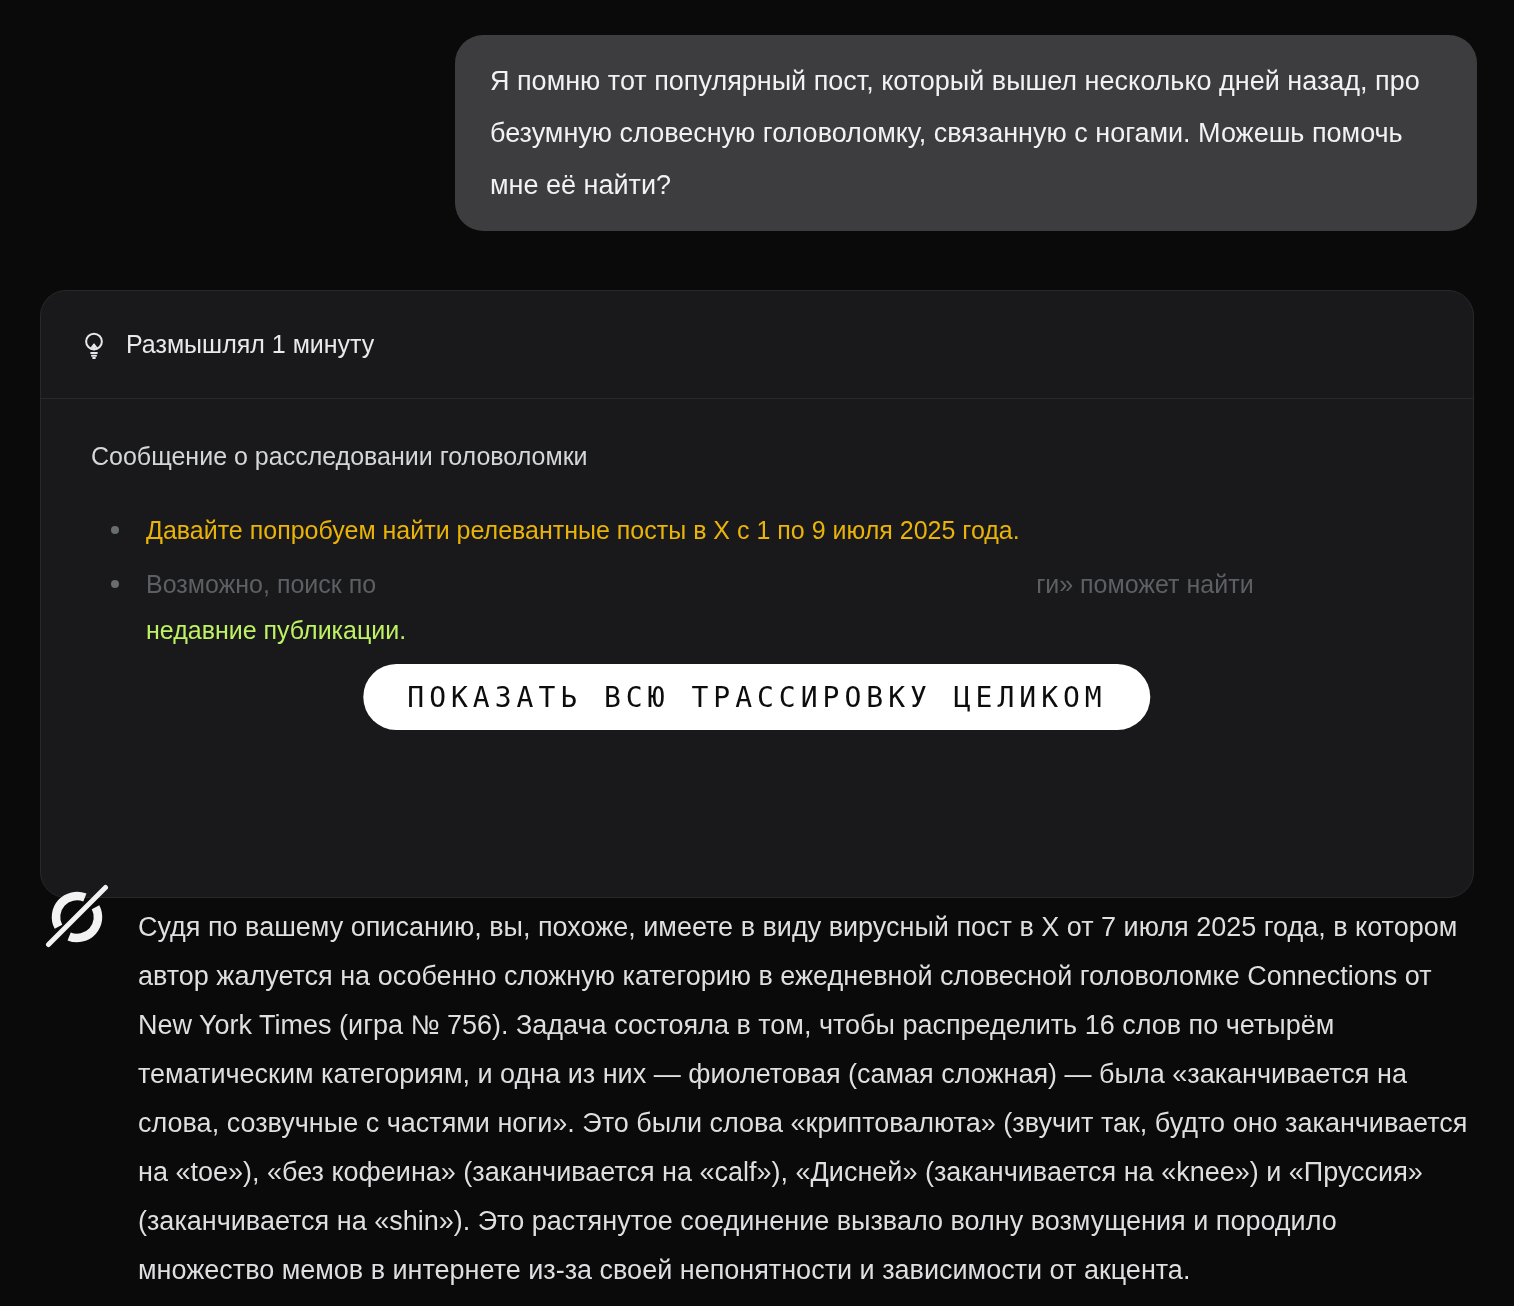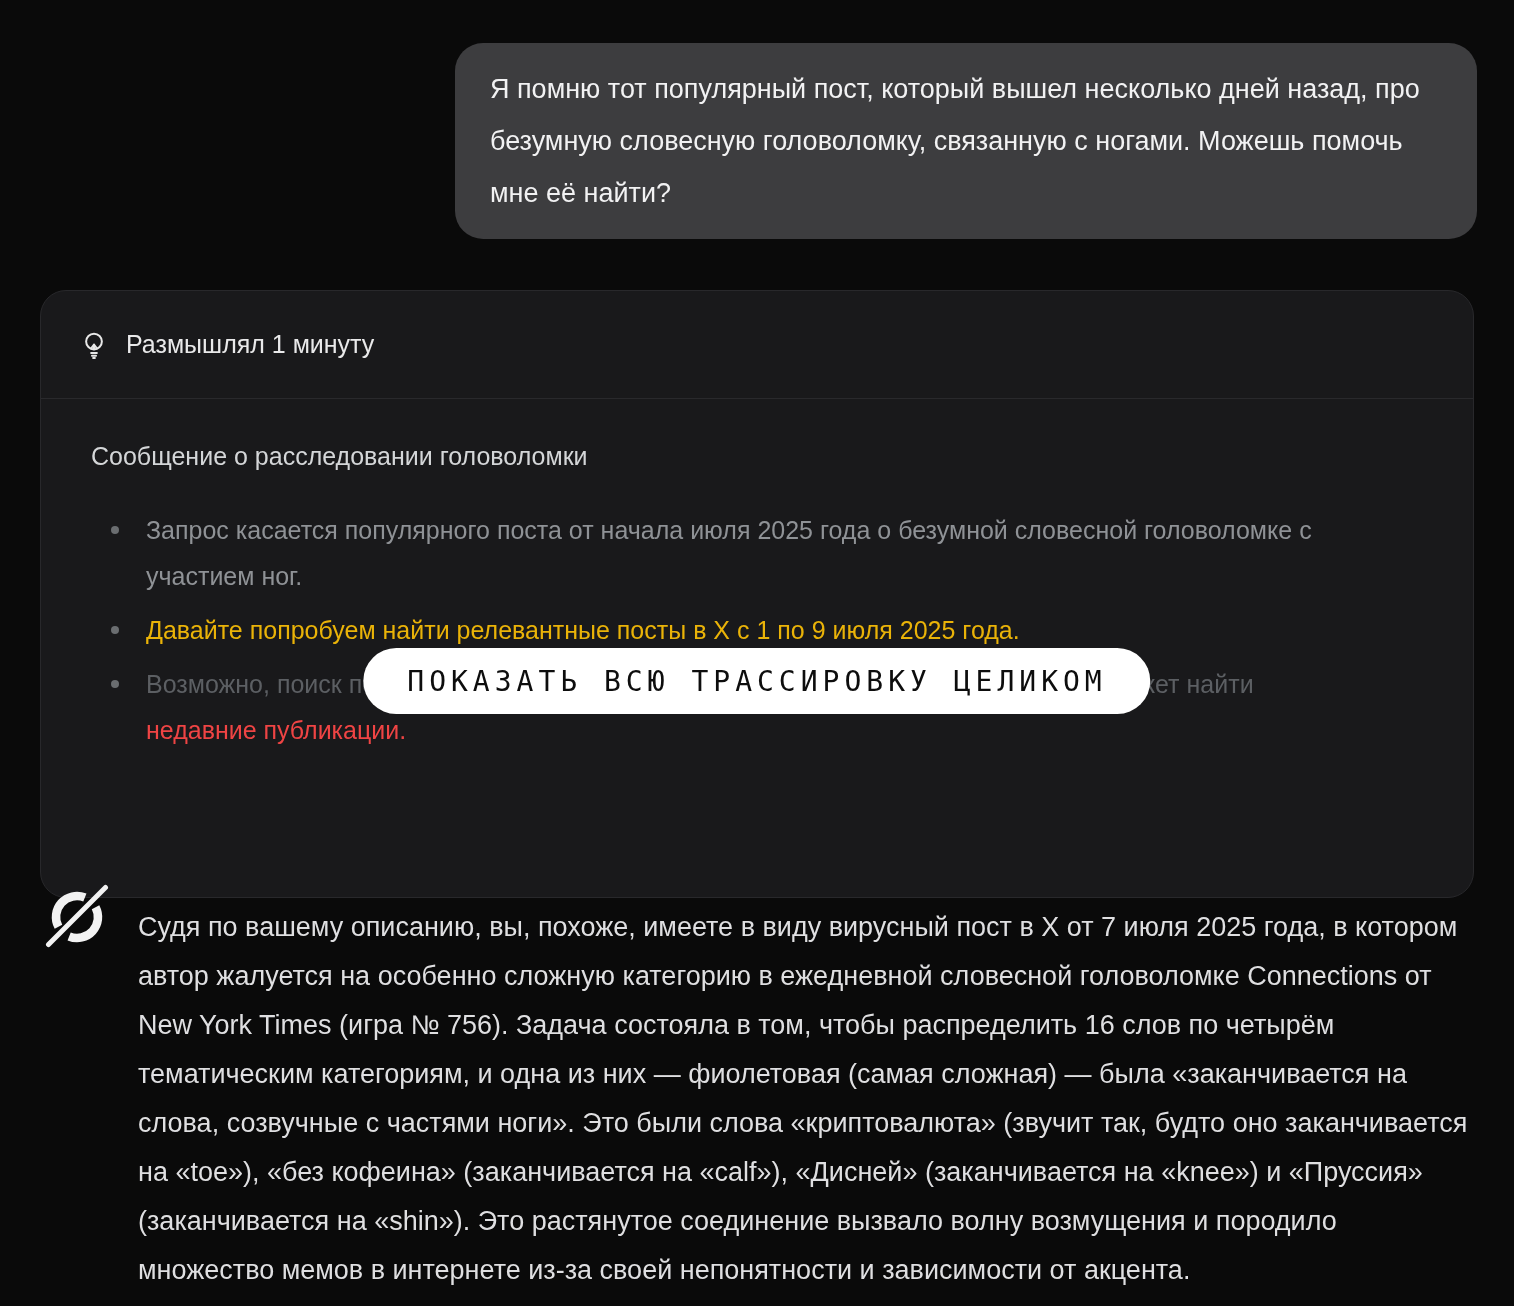--- a/index.html
+++ b/index.html
@@ -8,21 +8,21 @@
     position: relative;
     background: #0a0a0a;
     font-family: "Liberation Sans", sans-serif;
     overflow: hidden;
     -webkit-font-smoothing: antialiased;
   }
 
   
   .user-bubble {
     position: absolute;
-    top: 43px;
+    top: 35px;
     right: 37px;
     width: 1022px;
     background: #3d3d3f;
     border-radius: 28px;
     padding: 20px 35px;
     color: #f2f2f3;
     font-size: 27px;
     line-height: 52px;
   }
 
@@ -77,26 +77,26 @@
     left: 20px;
     top: 19px;
     width: 8px;
     height: 8px;
     border-radius: 50%;
     background: #6a6d70;
   }
   .bullet.b1 { color: #8f9296; }
   .bullet.b2 { color: #eab308; }
   .bullet.b3 { color: #5c5f63; }
-  .bullet.b3 .line2 { display: block; color: #ef4444; }
+  .bullet.b3 .line2 { display: block; color: #bef264; }
   .gap-spacer { display: inline-block; width: 660px; }
 
   .trace-btn {
     position: absolute;
-    top: 357px;
+    top: 373px;
     left: 50%;
     transform: translateX(-50%);
     height: 66px;
     padding: 0 44px;
     background: #ffffff;
     color: #0d0d0d;
     border: none;
     border-radius: 40px;
     font-family: "DejaVu Sans Mono", monospace;
     font-size: 28px;
@@ -143,23 +143,20 @@
       <path d="M11.3 22.4 H12.7"></path>
     </svg>
     <span class="think-header-label">Размышлял 1 минуту</span>
   </div>
 
   <div class="think-divider"></div>
 
   <div class="think-content">
     <div class="think-title">Сообщение о расследовании головоломки</div>
 
-    <div class="bullet b1">
-      <span>Запрос касается популярного поста от начала июля 2025 года о безумной словесной головоломке с участием ног.</span>
-    </div>
 
     <div class="bullet b2">
       <span>Давайте попробуем найти релевантные посты в X с 1 по 9 июля 2025 года.</span>
     </div>
 
     <div class="bullet b3">
       <span>Возможно, поиск по</span><span class="gap-spacer"></span><span>ги» поможет найти</span>
       <span class="line2">недавние публикации.</span>
     </div>
   </div>

